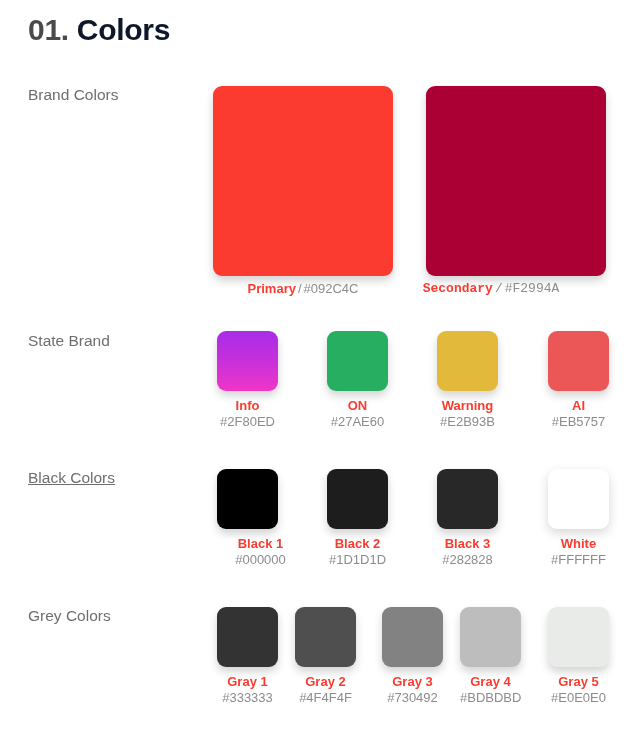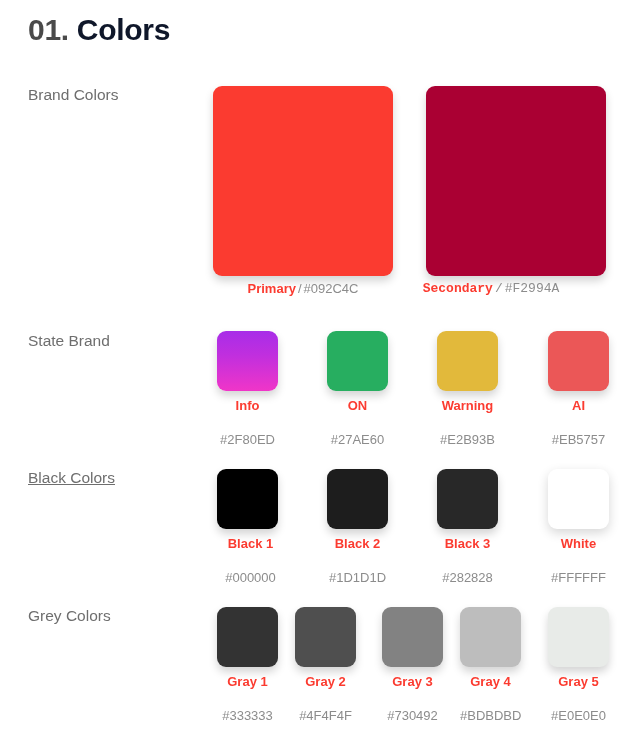--- a/index.html
+++ b/index.html
@@ -54,21 +54,21 @@
     position: absolute;
     text-align: center;
     font-size: 13px;
     line-height: 13px;
     white-space: nowrap;
   }
   .cap .cname { color: #fb3b30; font-weight: bold; }
   .cap .cslash { color: #8c8c8c; font-weight: normal; padding: 0 2px; }
   .cap .chex { color: #8c8c8c; font-weight: normal; }
   .cap-stack .cname { display: block; }
-  .cap-stack .chex  { display: block; margin-top: 21px; }
+  .cap-stack .chex  { display: block; margin-top: 3px; }
 
   
   #row-brand  { top: 86px;  height: 215px; }
   #row-brand  .row-label { top: 0px; }
   #row-state  { top: 331px; height: 105px; }
   #row-state  .row-label { top: 1px; }
   #row-black  { top: 469px; height: 105px; }
   #row-black  .row-label { top: 0px; text-decoration: underline; }
   #row-grey   { top: 607px; height: 110px; }
   #row-grey   .row-label { top: 0px; }
@@ -126,21 +126,21 @@
         <span class="cname">AI</span>
         <span class="chex">#EB5757</span>
       </div>
     </div>
 </div>
 
 <div class="row" id="row-black">
   <div class="row-label">Black Colors</div>
   <div class="swatch-area">
       <div class="sw small-sw" style="left: 217px; width: 61px; height: 60px; background-color: rgb(0, 0, 0);"></div>
-      <div class="cap small-cap cap-stack" style="left: 220px; width: 61px;">
+      <div class="cap small-cap cap-stack" style="left: 230px; width: 61px;">
         <span class="cname">Black 1</span>
         <span class="chex">#000000</span>
       </div>
       <div class="sw small-sw" style="left: 327px; width: 61px; height: 60px; background-color: rgb(29, 29, 29);"></div>
       <div class="cap small-cap cap-stack" style="left: 327px; width: 61px;">
         <span class="cname">Black 2</span>
         <span class="chex">#1D1D1D</span>
       </div>
       <div class="sw small-sw" style="left: 437px; width: 61px; height: 60px; background-color: rgb(40, 40, 40);"></div>
       <div class="cap small-cap cap-stack" style="left: 437px; width: 61px;">

